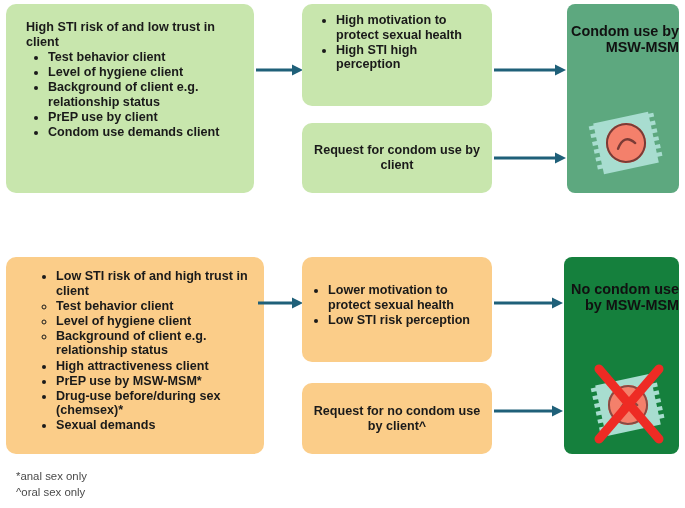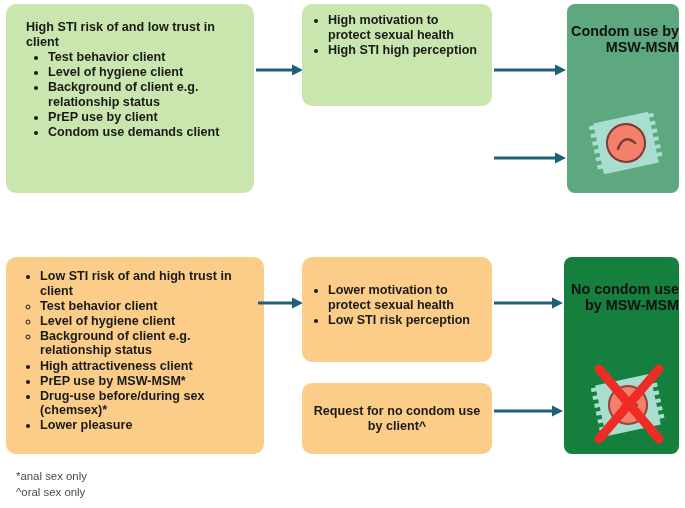--- a/index.html
+++ b/index.html
@@ -59,21 +59,21 @@
   }
   ul.blist > li::marker { font-size: 12.6px; }
 
   
   #box-high-risk { left: 6px; top: 4px; width: 248px; height: 189px; }
   #box-high-risk .inner { padding: 16px 12px 0 20px; }
   #box-high-risk ul.blist { padding-left: 22px; margin-top: 1px; }
 
   
   #box-high-motivation { left: 302px; top: 4px; width: 190px; height: 102px; }
-  #box-high-motivation .inner { padding: 9px 10px 0 8px; }
+  #box-high-motivation .inner { padding: 9px 10px 0 16px; }
   #box-high-motivation ul.blist { padding-left: 18px; }
 
   
   #box-request-condom { left: 302px; top: 123px; width: 190px; height: 70px; }
   #box-request-condom .inner {
     height: 100%;
     display: flex;
     align-items: center;
     justify-content: center;
     padding: 0 10px;
@@ -92,21 +92,21 @@
   .outcome-title {
     font-weight: bold;
     font-size: 14.4px;
     line-height: 1.14;
     text-align: right;
     color: #111;
   }
 
   
   #box-low-risk { left: 6px; top: 257px; width: 258px; height: 197px; }
-  #box-low-risk .inner { padding: 12px 8px 0 12px; }
+  #box-low-risk .inner { padding: 12px 8px 0 12px; margin-left: 16px; }
   #box-low-risk > .inner > ul.blist { padding-left: 22px; }
   #box-low-risk ul.blist.circle { padding-left: 22px; margin-top: 0.5px; }
 
   
   #box-low-motivation { left: 302px; top: 257px; width: 190px; height: 105px; }
   #box-low-motivation .inner { padding: 26px 10px 0 8px; }
   #box-low-motivation ul.blist { padding-left: 18px; }
 
   
   #box-request-no-condom { left: 302px; top: 383px; width: 190px; height: 71px; }
@@ -187,20 +187,25 @@
     </div>
   </div>
 
   <div class="arrow" id="arrow-top-2" style="left:494px; top:63px; width:73px;">
     <svg width="73" height="14" viewBox="0 0 73 14" aria-hidden="true">
       <line x1="0" y1="7" x2="63" y2="7" stroke="#1f6079" stroke-width="3.2"></line>
       <polygon points="61,1.5 72,7 61,12.5" fill="#1f6079"></polygon>
     </svg>
   </div>
 
+  <div class="box green-light" id="box-request-condom">
+    <div class="inner">
+      <div class="centertext">Request for condom use by client</div>
+    </div>
+  </div>
 
   <div class="arrow" id="arrow-top-3" style="left:494px; top:151px; width:73px;">
     <svg width="73" height="14" viewBox="0 0 73 14" aria-hidden="true">
       <line x1="0" y1="7" x2="63" y2="7" stroke="#1f6079" stroke-width="3.2"></line>
       <polygon points="61,1.5 72,7 61,12.5" fill="#1f6079"></polygon>
     </svg>
   </div>
 
   <div class="box green-dark" id="box-condom-use">
     <div class="inner">
@@ -240,21 +245,21 @@
       </ul>
       <ul class="blist circle">
         <li>Test behavior client</li>
         <li>Level of hygiene client</li>
         <li>Background of client e.g. relationship status</li>
       </ul>
       <ul class="blist">
         <li>High attractiveness client</li>
         <li>PrEP use by MSW-MSM*</li>
         <li>Drug-use before/during sex (chemsex)*</li>
-        <li>Lower pleasure</li>
+        <li>Sexual demands</li>
       </ul>
     </div>
   </div>
 
   <div class="arrow" id="arrow-bot-1" style="left:258px; top:296px; width:46px;">
     <svg width="46" height="14" viewBox="0 0 46 14" aria-hidden="true">
       <line x1="0" y1="7" x2="36" y2="7" stroke="#1f6079" stroke-width="3.2"></line>
       <polygon points="34,1.5 45,7 34,12.5" fill="#1f6079"></polygon>
     </svg>
   </div>

